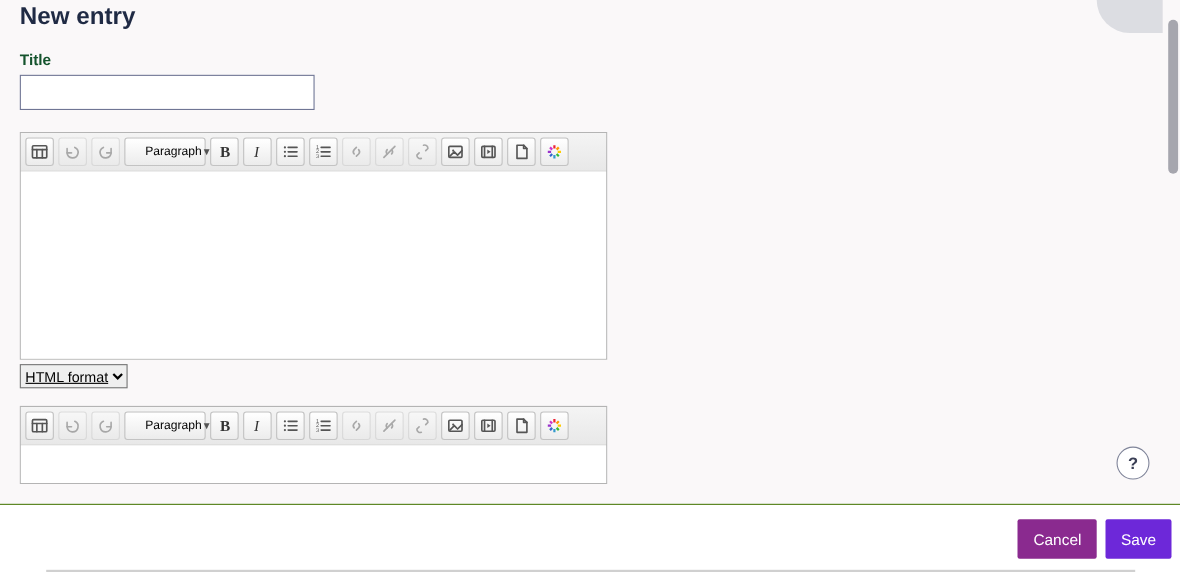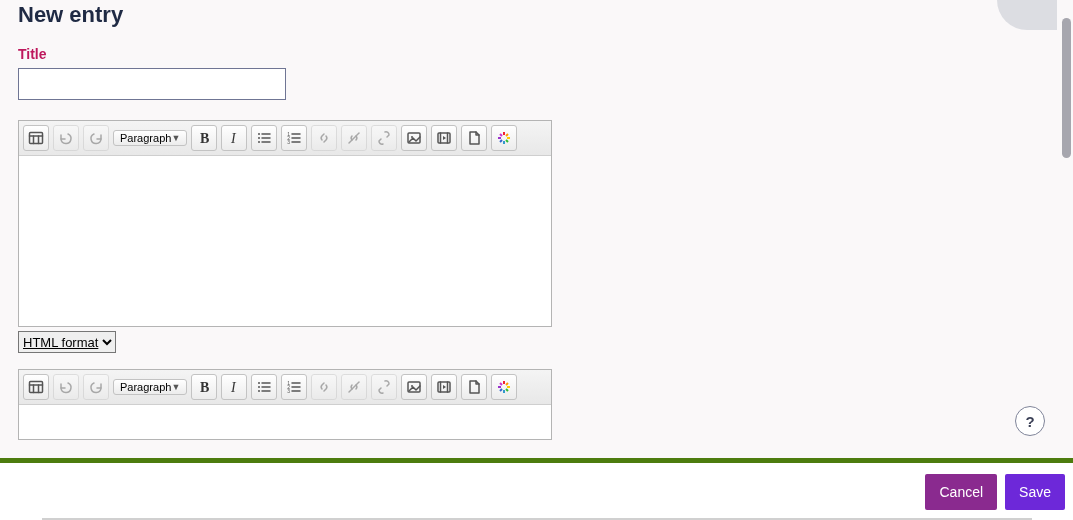--- a/index.html
+++ b/index.html
@@ -52,21 +52,21 @@
     margin: 0 0 18px 0;
     padding: 2px 0 0 18px;
     font-size: 22px;
     font-weight: 700;
     color: #1f2a44;
   }
 
   .field-label {
     font-size: 14px;
     font-weight: 700;
-    color: #be185d;
+    color: #14532d;
     margin: 0 0 6px 18px;
   }
 
   .title-input {
     display: block;
     width: 268px;
     height: 32px;
     margin: 0 0 20px 18px;
     border: 1px solid #6f7594;
     background: #fff;
@@ -101,30 +101,30 @@
     align-items: center;
     justify-content: center;
     cursor: pointer;
   }
   .tbtn.disabled {
     opacity: 0.45;
     cursor: default;
   }
   .tbtn svg { width: 16px; height: 16px; }
   .para-select {
-    height: 16px;
+    height: 26px;
     width: 74px;
     border: 1px solid #c3c3c3;
     border-radius: 3px;
     background: linear-gradient(#ffffff, #ececec);
     font-size: 11px;
     display: flex;
     align-items: center;
     justify-content: space-between;
-    padding: 0 6px;
+    padding: 0 18px;
     cursor: pointer;
   }
   .para-select .chev { font-size: 9px; color: #555; }
 
   .editor-body {
     width: 100%;
     height: 170px;
     background: #fff;
   }
   .editor-body.short { height: 34px; }
@@ -168,21 +168,21 @@
     text-decoration: underline;
   }
 
   .footer-bar {
     position: absolute;
     left: 0;
     right: 0;
     bottom: 0;
     height: 62px;
     background: #fff;
-    border-top: 5px solid #4d7c0f;
+    border-top: 1px solid #4d7c0f;
     display: flex;
     justify-content: flex-end;
     align-items: center;
     gap: 8px;
     padding-right: 8px;
   }
   .footer-underline {
     position: absolute;
     left: 42px;
     bottom: 0;

